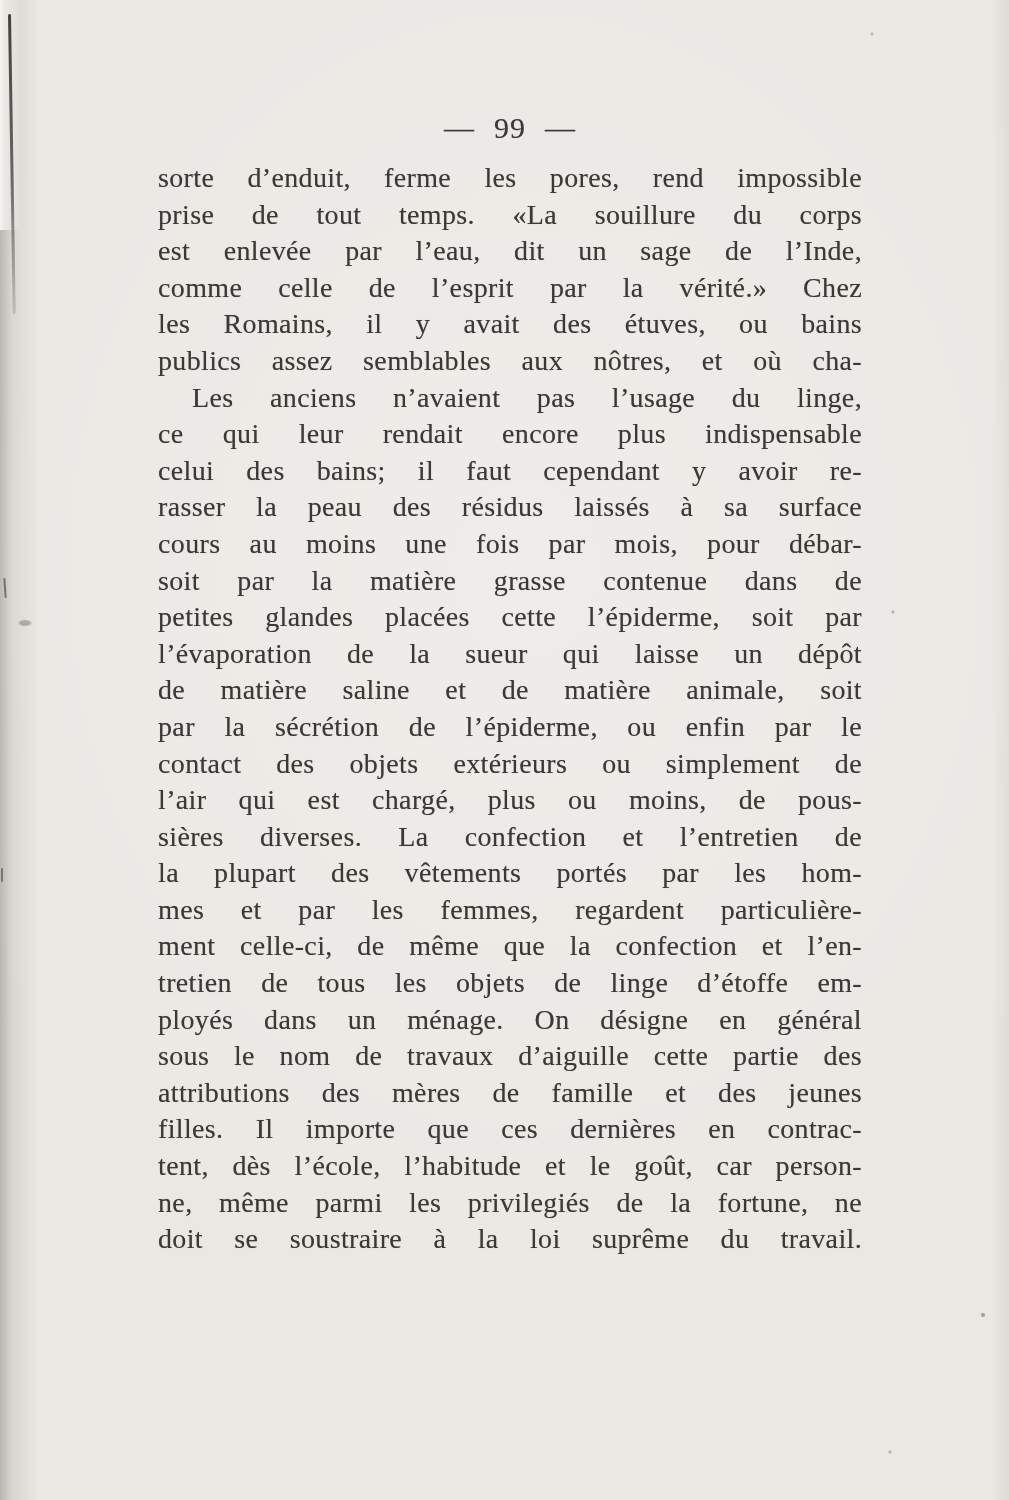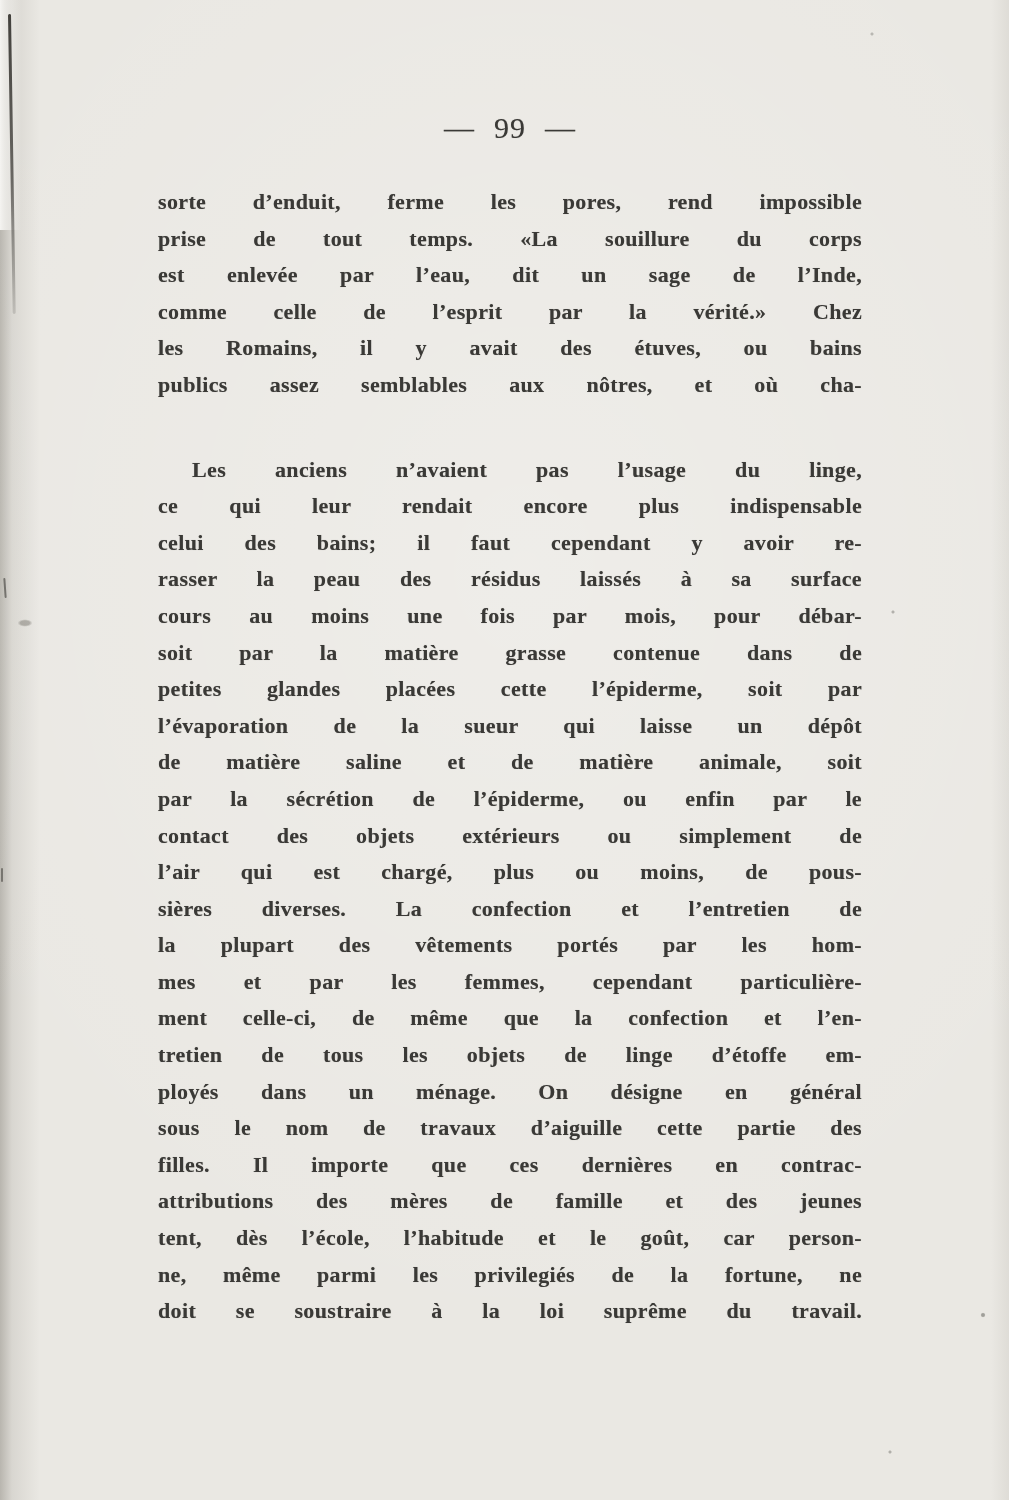--- a/index.html
+++ b/index.html
@@ -53,35 +53,34 @@
     top: 108px; left: 160px; width: 700px;
     display: flex; justify-content: center; align-items: center; gap: 19px;
     font-size: 30px; line-height: 40px;
     color: var(--ink);
     letter-spacing: 1px;
     text-shadow: 0 0 0.7px rgba(58,57,54,0.45);
   }
 
   .text-block {
     position: absolute;
-    top: 184px; left: 158px; width: 704px;
-    font-size: 22px;
+    top: 160px; left: 158px; width: 704px;
+    font-size: 28px;
     letter-spacing: 0.35px;
     text-shadow: 0 0 0.7px rgba(58,57,54,0.45);
-    font-weight: bold;
   }
   .line {
     height: 36.6px;
     line-height: 36.6px;
     text-align: justify;
     text-align-last: justify;
     white-space: nowrap;
   }
   .line.short { text-align-last: left; }
-  .line.indent { text-indent: 34px; margin-top: 48px; }
+  .line.indent { text-indent: 34px; }
   .line sup.fnote {
     font-size: 0.52em;
     letter-spacing: 0;
     position: relative; top: -0.15em;
     vertical-align: super;
     margin: 0 3px 0 4px;
   }
 </style>
 </head>
 <body>
@@ -113,25 +112,25 @@
     <div class="line">cours au moins une fois par mois, pour débar-</div>
     <div class="line">soit par la matière grasse contenue dans de</div>
     <div class="line">petites glandes placées cette l’épiderme, soit par</div>
     <div class="line">l’évaporation de la sueur qui laisse un dépôt</div>
     <div class="line">de matière saline et de matière animale, soit</div>
     <div class="line">par la sécrétion de l’épiderme, ou enfin par le</div>
     <div class="line">contact des objets extérieurs ou simplement de</div>
     <div class="line">l’air qui est chargé, plus ou moins, de pous-</div>
     <div class="line">sières diverses. La confection et l’entretien de</div>
     <div class="line">la plupart des vêtements portés par les hom-</div>
-    <div class="line">mes et par les femmes, cependant particulière-</div>
+    <div class="line">mes et par les femmes, regardent particulière-</div>
     <div class="line">ment celle-ci, de même que la confection et l’en-</div>
     <div class="line">tretien de tous les objets de linge d’étoffe em-</div>
     <div class="line">ployés dans un ménage. On désigne en général</div>
     <div class="line">sous le nom de travaux d’aiguille cette partie des</div>
+    <div class="line">attributions des mères de famille et des jeunes</div>
     <div class="line">filles. Il importe que ces dernières en contrac-</div>
-    <div class="line">attributions des mères de famille et des jeunes</div>
     <div class="line">tent, dès l’école, l’habitude et le goût, car person-</div>
     <div class="line">ne, même parmi les privilegiés de la fortune, ne</div>
     <div class="line">doit se soustraire à la loi suprême du travail.</div>
   </div>
 
 </div>
 
 </body></html>

